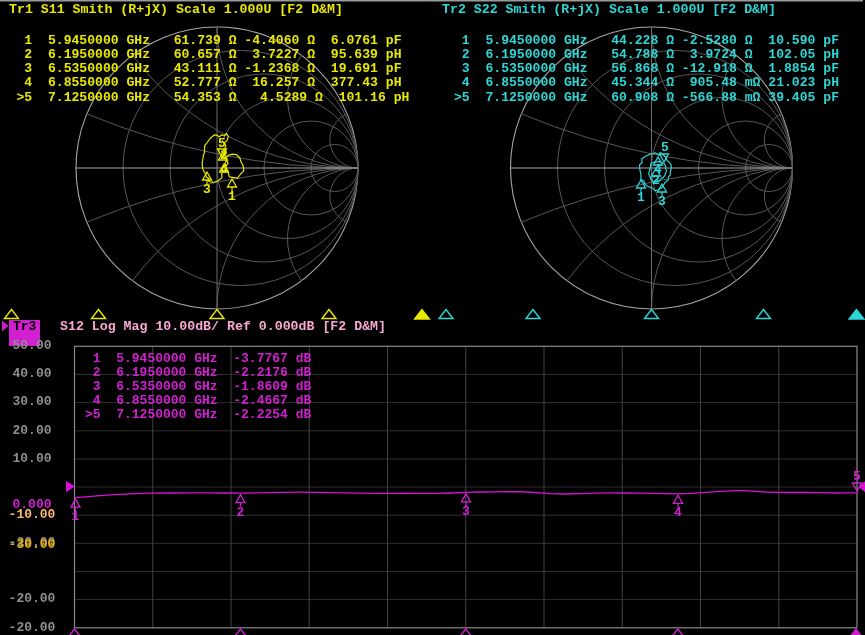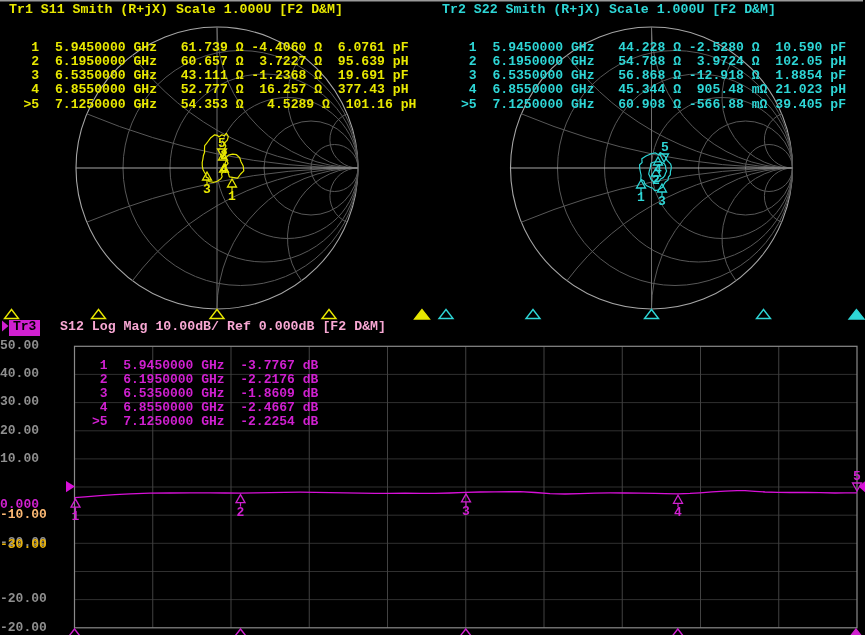--- a/index.html
+++ b/index.html
@@ -1,21 +1,21 @@
 <!DOCTYPE html>
 <html><head><meta charset="utf-8">
 <style>
 html,body{margin:0;padding:0;background:#000;}
 *{-webkit-font-smoothing:antialiased;}
 body{width:865px;height:635px;overflow:hidden;position:relative;}
 .t{position:absolute;font:bold 13px "Liberation Mono",monospace;white-space:pre;line-height:14.1px;}
 .tb{font-size:13.1px;}
 .ttl{font-size:13.25px;}
-pre.t{margin:14px;}
-.ylab{position:absolute;left:0;width:64px;text-align:left;font:bold 13px "Liberation Mono",monospace;line-height:14px;}
+pre.t{margin:7px;}
+.ylab{position:absolute;left:0;width:64px;text-align:center;font:bold 13px "Liberation Mono",monospace;line-height:14px;}
 </style></head>
 <body>
 <svg xmlns="http://www.w3.org/2000/svg" width="865" height="635" style="position:absolute;left:0;top:0">
 <style>.mt{font:bold 13px "Liberation Mono",monospace;}</style>
 <rect x="0" y="0" width="863" height="1.5" fill="#9a9a9a"></rect>
 <circle cx="217" cy="168" r="141" fill="none" stroke="#a6a6a6" stroke-width="1.1"></circle>
 <circle cx="240.5" cy="168" r="117.5" fill="none" stroke="#585858" stroke-width="1"></circle>
 <circle cx="264.0" cy="168" r="94.0" fill="none" stroke="#585858" stroke-width="1"></circle>
 <circle cx="287.5" cy="168" r="70.5" fill="none" stroke="#585858" stroke-width="1"></circle>
 <circle cx="311.0" cy="168" r="47.0" fill="none" stroke="#585858" stroke-width="1"></circle>
@@ -135,21 +135,21 @@
 <pre class="t tb" style="left:9.5px;top:27.2px;color:#e8e800"> 1  5.9450000 GHz   61.739 Ω -4.4060 Ω  6.0761 pF
  2  6.1950000 GHz   60.657 Ω  3.7227 Ω  95.639 pH
  3  6.5350000 GHz   43.111 Ω -1.2368 Ω  19.691 pF
  4  6.8550000 GHz   52.777 Ω  16.257 Ω  377.43 pH
 &gt;5  7.1250000 GHz   54.353 Ω   4.5289 Ω  101.16 pH</pre>
 <pre class="t tb" style="left:447px;top:27.2px;color:#2ed6d6"> 1  5.9450000 GHz   44.228 Ω -2.5280 Ω  10.590 pF
  2  6.1950000 GHz   54.788 Ω  3.9724 Ω  102.05 pH
  3  6.5350000 GHz   56.868 Ω -12.918 Ω  1.8854 pF
  4  6.8550000 GHz   45.344 Ω  905.48 mΩ 21.023 pH
 &gt;5  7.1250000 GHz   60.908 Ω -566.88 mΩ 39.405 pF</pre>
-<div class="t" style="left:9px;top:319.5px;color:#000;background:#d020d0;padding:0 4px;height:16px;line-height:13px;">Tr3</div>
+<div class="t" style="left:9px;top:319.5px;color:#000;background:#d020d0;padding:0 4px;height:26px;line-height:13px;">Tr3</div>
 <div class="t ttl" style="left:60px;top:320px;color:#f9a8d4">S12 Log Mag 10.00dB/ Ref 0.000dB [F2 D&amp;M]</div>
 <pre class="t" style="left:78px;top:344.6px;color:#d020d0"> 1  5.9450000 GHz  -3.7767 dB
  2  6.1950000 GHz  -2.2176 dB
  3  6.5350000 GHz  -1.8609 dB
  4  6.8550000 GHz  -2.4667 dB
 &gt;5  7.1250000 GHz  -2.2254 dB</pre>
 <div class="ylab" style="top:339.1px;color:#8f8f8f">50.00</div>
 <div class="ylab" style="top:367.2px;color:#8f8f8f">40.00</div>
 <div class="ylab" style="top:395.4px;color:#8f8f8f">30.00</div>
 <div class="ylab" style="top:423.6px;color:#8f8f8f">20.00</div>

